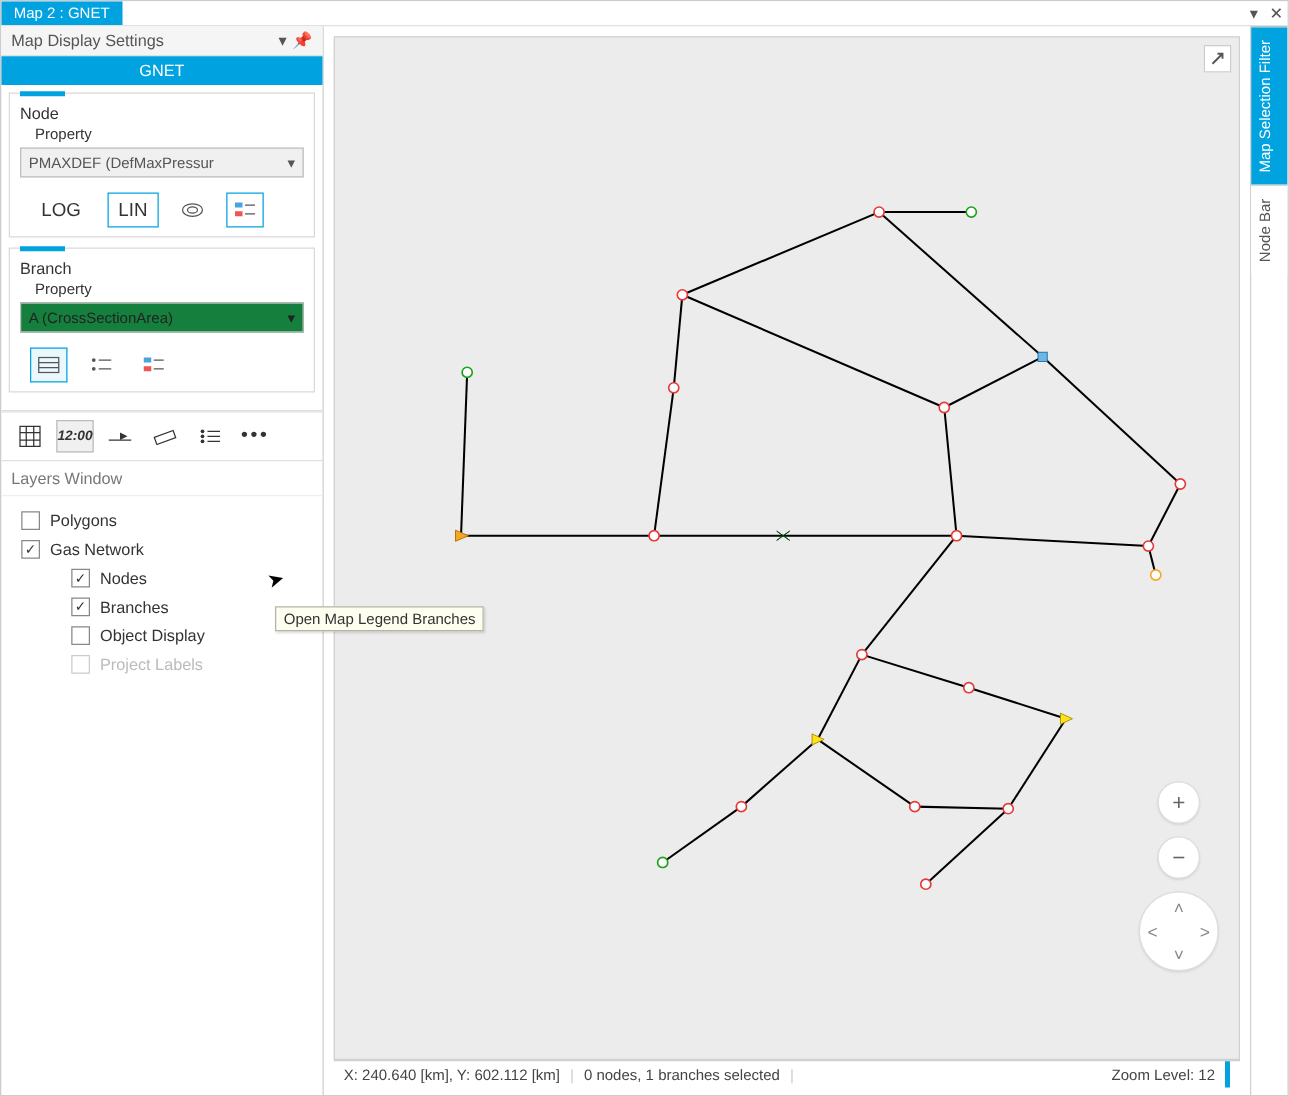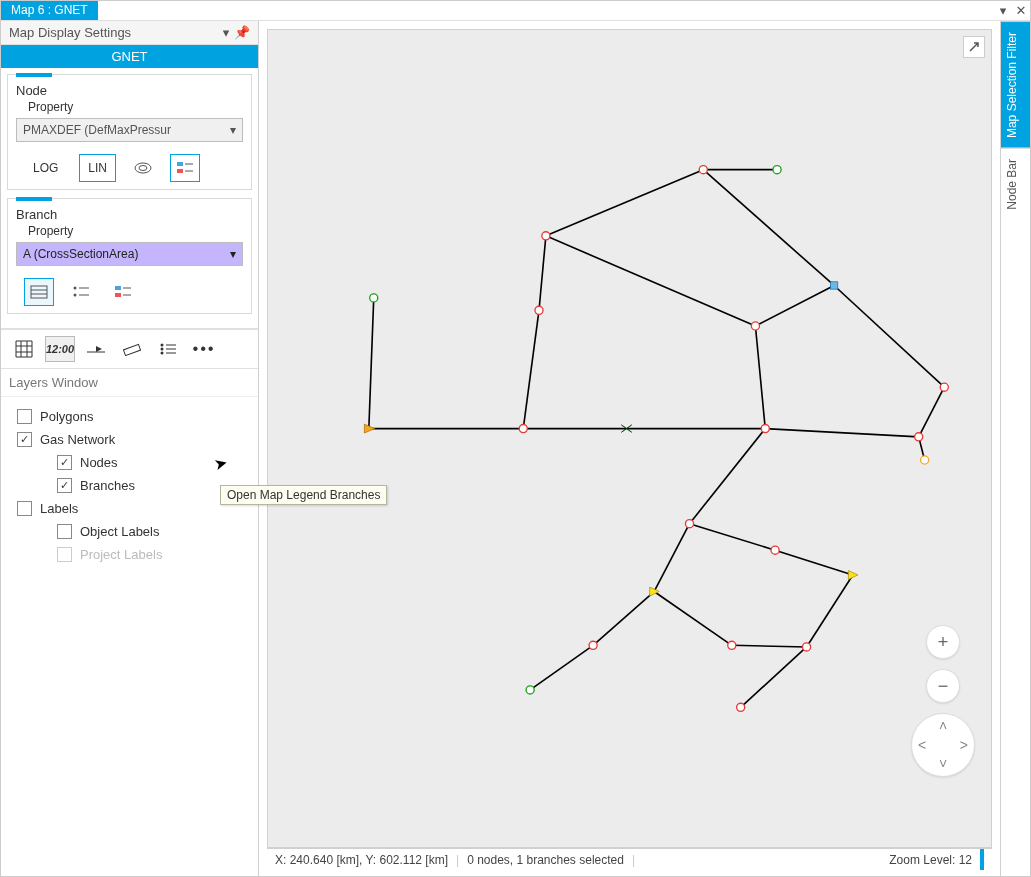--- a/index.html
+++ b/index.html
@@ -99,26 +99,26 @@
     width: 100%;
     border:1px solid #bdbdbd;
     padding: 4px 6px;
     font-size:12px;
     margin-top:4px;
     background:#f0f0f0;
     color:#555;
     display:flex; justify-content:space-between; align-items:center;
     cursor:pointer;
   }
-  .select.white { background:#c4b5fd; color:#222;justify-content:space-between; }
+  .select.white { background:#15803d; color:#222;justify-content:space-between; }
   .btn-row { display:flex; gap:12px; margin-top:12px; align-items:center; padding-left:8px;}
   .sqbtn {
     border:1px solid transparent;
     padding:4px 8px;
-    font-size:12px;
+    font-size:15px;
     cursor:pointer;
     display:flex; align-items:center; justify-content:center;
     min-width:32px; height:28px;
   }
   .sqbtn.outlined { border-color:#00A3E0; }
   .icon-btn {
     width:30px; height:28px;
     border:1px solid transparent;
     display:flex; align-items:center; justify-content:center;
     cursor:pointer;
@@ -250,21 +250,21 @@
   }
   .vtab.active { background:#00A3E0; color:#fff; }
   .vtab.inactive { background:#fff; color:#555; }
   
   svg { display:block; }
 </style>
 </head>
 <body>
 
 <div class="titlebar">
-  <div class="title-tab">Map 6 : GNET</div>
+  <div class="title-tab">Map 2 : GNET</div>
   <div class="spacer"></div>
   <div class="win-btn">▾</div>
   <div class="win-btn">✕</div>
 </div>
 
 <div class="main">
 
   <div class="left-col">
     <div class="panel-hdr">
       <span class="hdr-title">Map Display Settings</span>
@@ -381,27 +381,23 @@
           <span class="llabel">Gas Network</span>
         </div>
         <div class="lrow indent1">
           <span class="chk">✓</span>
           <span class="llabel">Nodes</span>
         </div>
         <div class="lrow indent1">
           <span class="chk">✓</span>
           <span class="llabel">Branches</span>
         </div>
-        <div class="lrow">
-          <span class="chk"></span>
-          <span class="llabel">Labels</span>
-        </div>
         <div class="lrow indent1">
           <span class="chk"></span>
-          <span class="llabel">Object Labels</span>
+          <span class="llabel">Object Display</span>
         </div>
         <div class="lrow indent1">
           <span class="chk disabled"></span>
           <span class="llabel disabled">Project Labels</span>
         </div>
       </div>
   </div>
 
   <div class="center-col">
     <div class="map-wrap">

